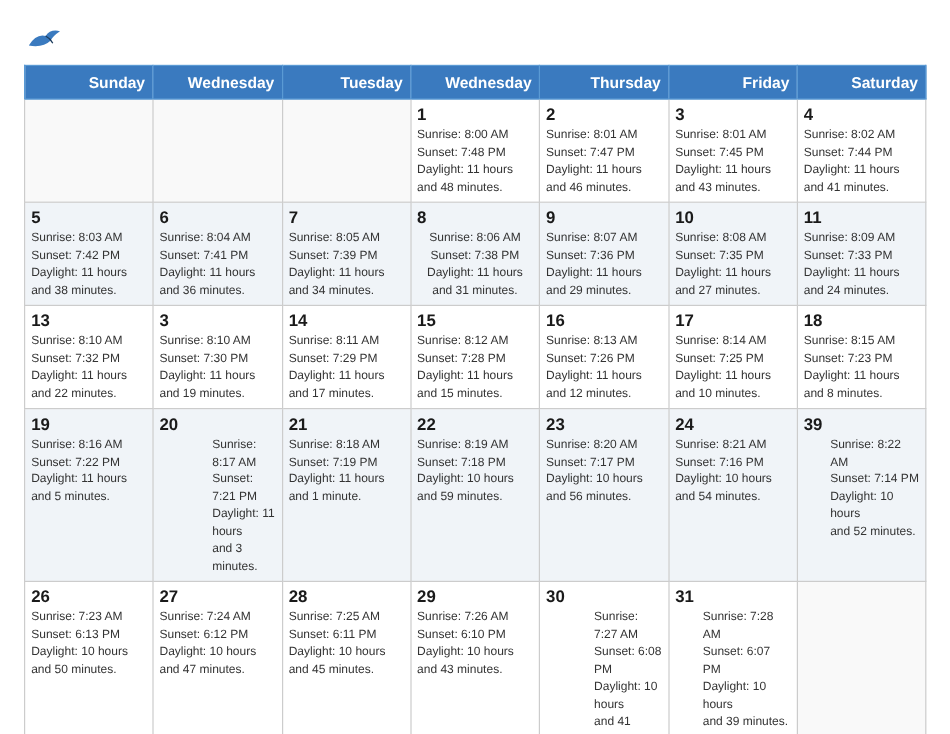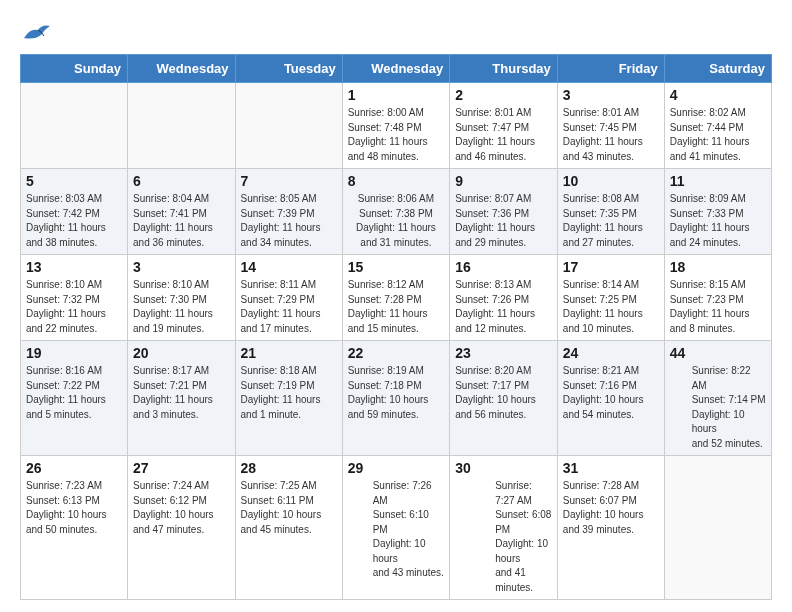--- a/index.html
+++ b/index.html
@@ -265,21 +265,21 @@
       <tr>
         <td>
           <div class="day-number">19</div>
           <div class="day-info" style="white-space: pre-line;">Sunrise: 8:16 AM
 Sunset: 7:22 PM
 Daylight: 11 hours
 and 5 minutes.</div>
         </td>
         <td>
           <div class="day-number">20</div>
-          <div class="day-info" style="white-space: pre-line;">Sunrise: 8:17 AM
+          <div class="day-info" style="white-space: pre-line; margin-left: 44px;">Sunrise: 8:17 AM
 Sunset: 7:21 PM
 Daylight: 11 hours
 and 3 minutes.</div>
         </td>
         <td>
           <div class="day-number">21</div>
           <div class="day-info" style="white-space: pre-line;">Sunrise: 8:18 AM
 Sunset: 7:19 PM
 Daylight: 11 hours
 and 1 minute.</div>
@@ -299,21 +299,21 @@
 and 56 minutes.</div>
         </td>
         <td>
           <div class="day-number">24</div>
           <div class="day-info" style="white-space: pre-line;">Sunrise: 8:21 AM
 Sunset: 7:16 PM
 Daylight: 10 hours
 and 54 minutes.</div>
         </td>
         <td>
-          <div class="day-number">44</div>
+          <div class="day-number">39</div>
           <div class="day-info" style="white-space: pre-line; margin-left: 22px;">Sunrise: 8:22 AM
 Sunset: 7:14 PM
 Daylight: 10 hours
 and 52 minutes.</div>
         </td>
       </tr>
       <tr>
         <td>
           <div class="day-number">26</div>
           <div class="day-info" style="white-space: pre-line;">Sunrise: 7:23 AM
@@ -330,35 +330,35 @@
         </td>
         <td>
           <div class="day-number">28</div>
           <div class="day-info" style="white-space: pre-line;">Sunrise: 7:25 AM
 Sunset: 6:11 PM
 Daylight: 10 hours
 and 45 minutes.</div>
         </td>
         <td>
           <div class="day-number">29</div>
-          <div class="day-info" style="white-space: pre-line; margin-left: 25px;">Sunrise: 7:26 AM
+          <div class="day-info" style="white-space: pre-line;">Sunrise: 7:26 AM
 Sunset: 6:10 PM
 Daylight: 10 hours
 and 43 minutes.</div>
         </td>
         <td>
           <div class="day-number">30</div>
           <div class="day-info" style="white-space: pre-line; margin-left: 40px;">Sunrise: 7:27 AM
 Sunset: 6:08 PM
 Daylight: 10 hours
 and 41 minutes.</div>
         </td>
         <td>
           <div class="day-number">31</div>
-          <div class="day-info" style="white-space: pre-line;">Sunrise: 7:28 AM
+          <div class="day-info" style="white-space: pre-line; margin-left: 23px;">Sunrise: 7:28 AM
 Sunset: 6:07 PM
 Daylight: 10 hours
 and 39 minutes.</div>
         </td>
         <td class="empty"></td>
       </tr>
     </tbody>
 </table>
 
 </body></html>

